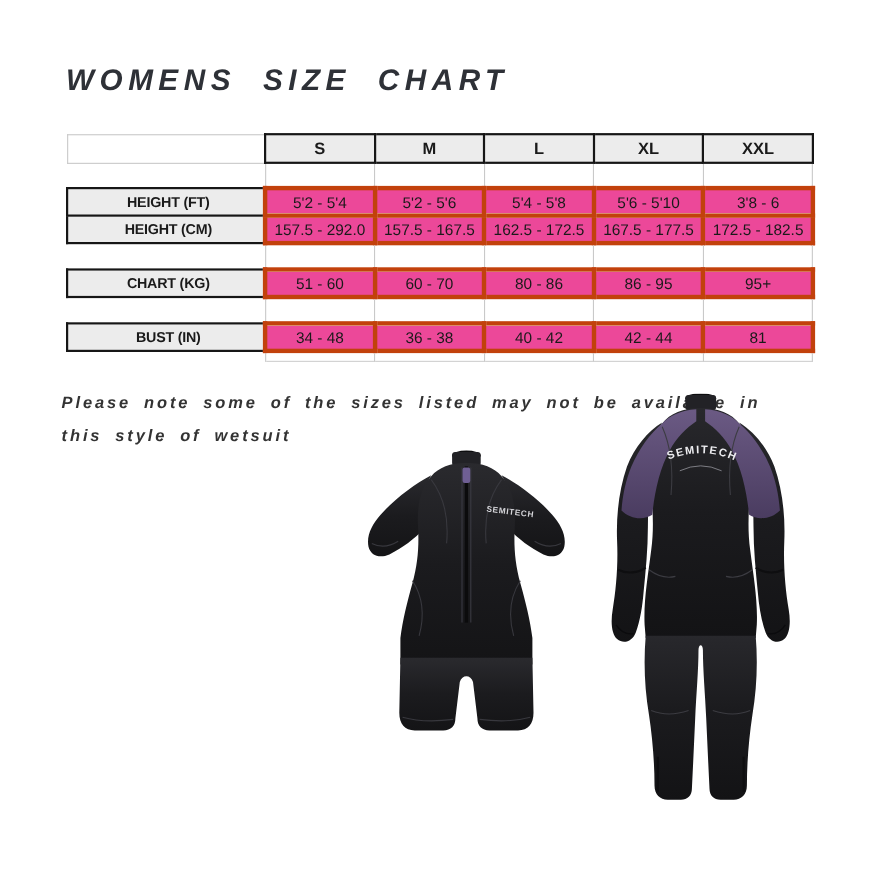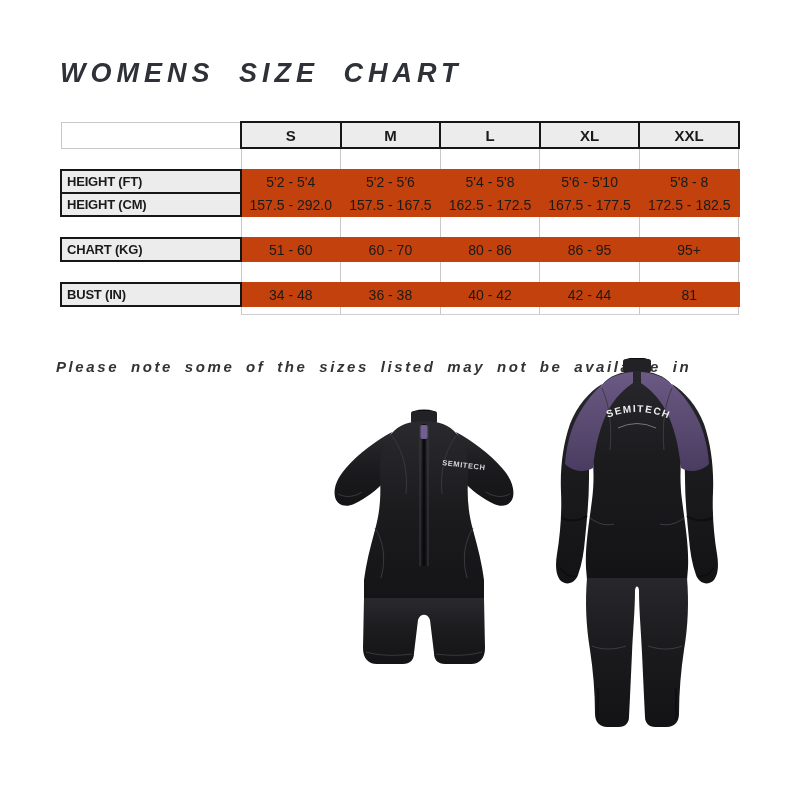--- a/index.html
+++ b/index.html
@@ -28,23 +28,23 @@
     height:24px;background:#ececec;border:2px solid #161616;
     font-size:15px;font-weight:bold;
   }
   tr.hdr td.corner{border:1px solid #c9c9c9;background:#ffffff;}
   tr.sp td{height:20px;border-left:1px solid #c9c9c9;border-right:1px solid #c9c9c9;background:#ffffff;}
   tr.sp td.sp-label{border-left:none;}
   tr.spend td{height:7px;border-left:1px solid #c9c9c9;border-right:1px solid #c9c9c9;border-bottom:1px solid #cfcfcf;}
   tr.spend td.sp-label{border-left:none;border-bottom:none;}
   tr.data th.rowlabel{
     background:#ececec;border:2px solid #161616;
-    font-size:13px;font-weight:bold;text-align:left;padding-left:5px;letter-spacing:-0.2px;
-  }
-  tr.data td.val{border:2px solid #c2410c;font-size:14px;background:#c2410c;}
+    font-size:13px;font-weight:bold;text-align:center;padding-left:5px;letter-spacing:-0.2px;
+  }
+  tr.data td.val{border:4px solid #c2410c;font-size:14px;background:#ec4899;}
   
   .note{
     position:absolute;left:56px;top:352px;margin:0;
     font-size:15px;font-weight:bold;font-style:italic;
     letter-spacing:2.6px;word-spacing:5px;line-height:30px;color:#333333;
   }
   
   .suit{position:absolute;}
   .suit-shorty{left:318px;top:408px;}
   .suit-full{left:546px;top:358px;}
@@ -83,21 +83,21 @@
           <td></td>
           <td></td>
       </tr>
 
       <tr class="data">
         <th class="rowlabel">HEIGHT (FT)</th>
         <td class="val">5'2 - 5'4</td>
         <td class="val">5'2 - 5'6</td>
         <td class="val">5'4 - 5'8</td>
         <td class="val">5'6 - 5'10</td>
-        <td class="val">5'8 - 8</td>
+        <td class="val">3'8 - 6</td>
       </tr>
       <tr class="data">
         <th class="rowlabel">HEIGHT (CM)</th>
         <td class="val">157.5 - 292.0</td>
         <td class="val">157.5 - 167.5</td>
         <td class="val">162.5 - 172.5</td>
         <td class="val">167.5 - 177.5</td>
         <td class="val">172.5 - 182.5</td>
       </tr>
 
@@ -143,20 +143,21 @@
           <td></td>
           <td></td>
           <td></td>
           <td></td>
       </tr>
     </tbody>
   </table>
 
   <p class="note">
     <span style="display:block">Please note some of the sizes listed may not be available in</span>
+    <span style="display:block">this style of wetsuit</span>
   </p>
 
   <svg class="suit suit-shorty" width="212" height="272" viewBox="0 0 212 272">
     <defs>
       <linearGradient id="gB1" x1="0" y1="0" x2="0" y2="1">
         <stop offset="0" stop-color="#2a2a2e"></stop>
           <stop offset="0.5" stop-color="#1b1b1e"></stop>
           <stop offset="1" stop-color="#141416"></stop>
       </linearGradient>
     </defs>

